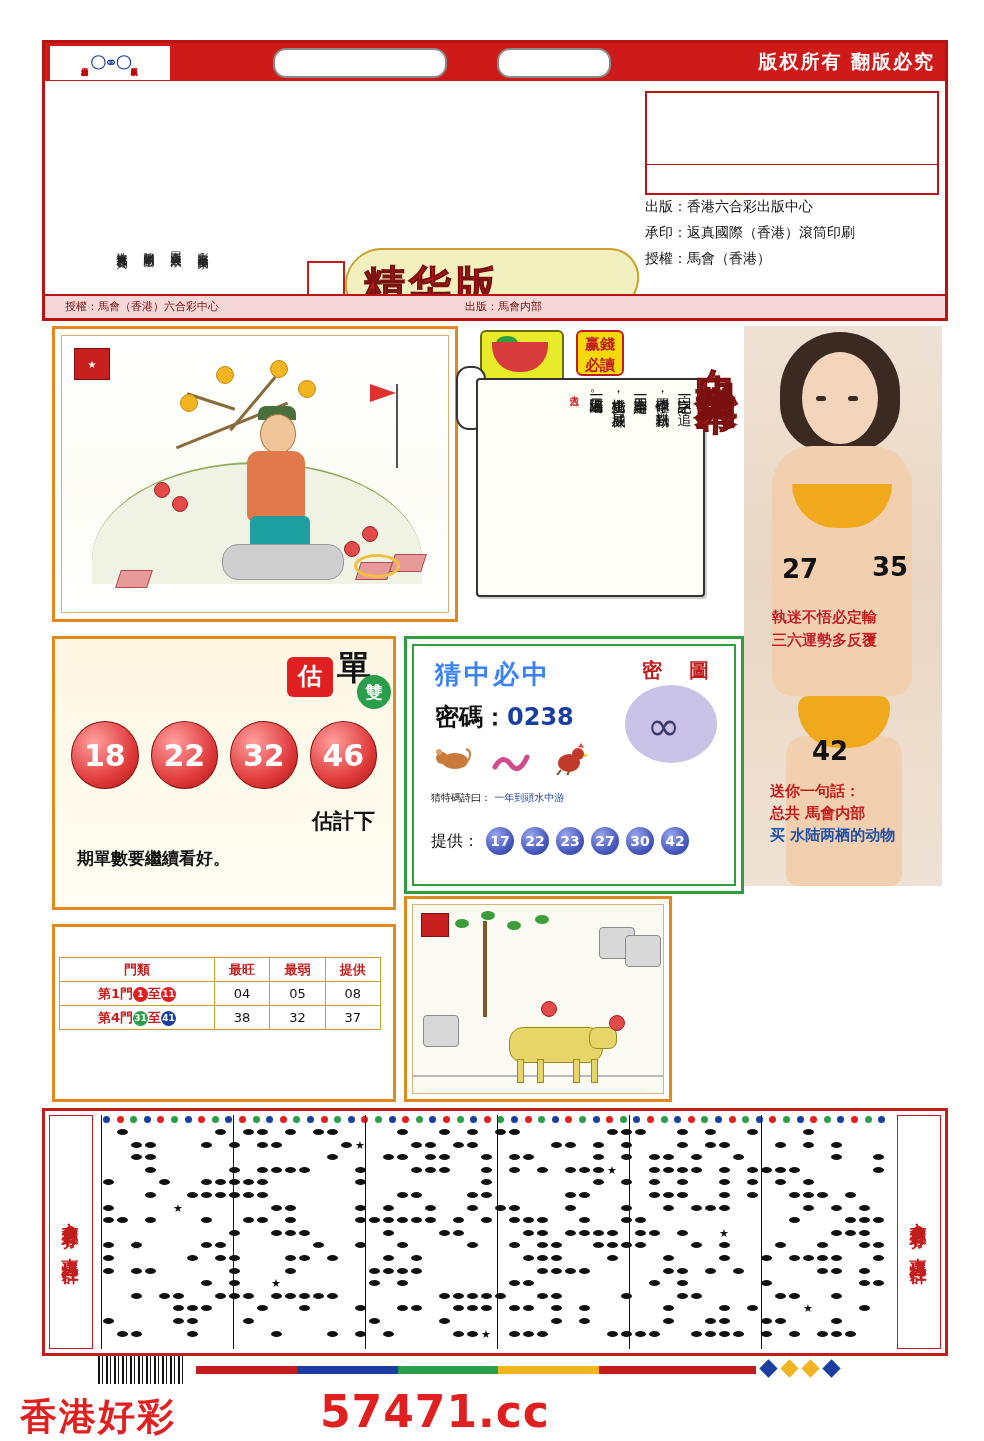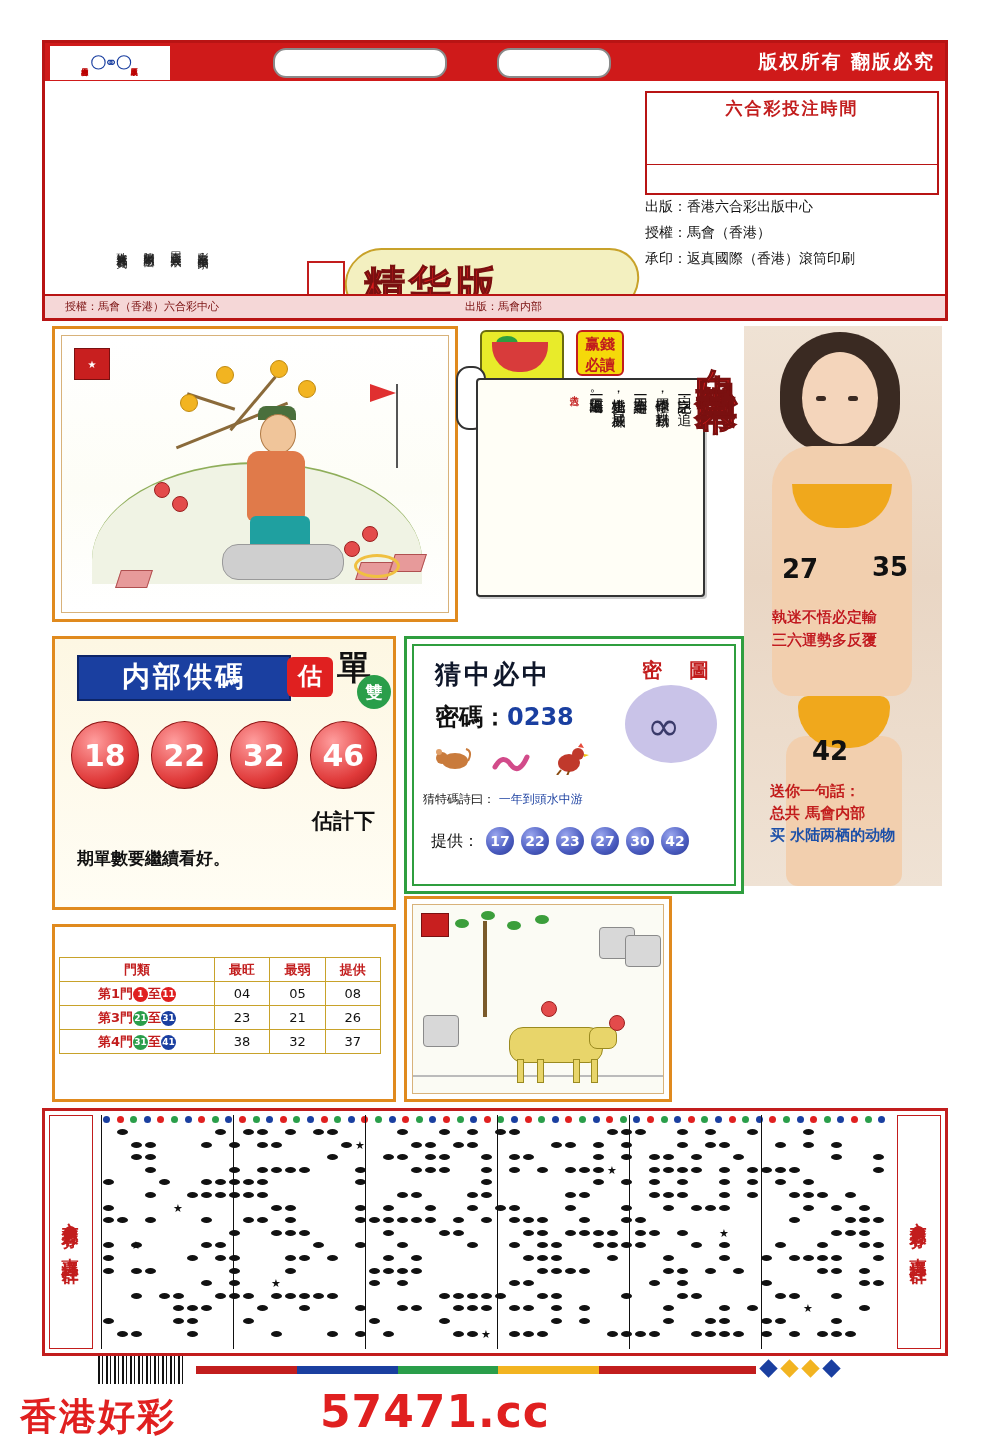--- a/index.html
+++ b/index.html
@@ -193,29 +193,29 @@
   }
   .gujixia{position:absolute;right:18px;top:168px;font-size:21px;font-weight:bold;color:#111;}
   .neibu-note{position:absolute;left:22px;top:208px;font-size:17px;font-weight:bold;color:#111;}
 
   
   .caizhong{
     position:absolute;left:404px;top:636px;width:334px;height:252px;
     border:3px solid #2f9e3f;background:#fff;
   }
   .caizhong .inner2{position:absolute;left:5px;top:5px;right:5px;bottom:5px;border:2px solid #2f9e3f;}
-  .cz-title{position:absolute;left:28px;top:18px;font-size:26px;font-weight:bold;color:#0f172a;letter-spacing:3px;}
+  .cz-title{position:absolute;left:28px;top:18px;font-size:26px;font-weight:bold;color:#3b82f6;letter-spacing:3px;}
   .cz-mi{position:absolute;right:22px;top:18px;font-size:20px;font-weight:bold;color:#c21d1d;letter-spacing:10px;}
   .cz-code{position:absolute;left:28px;top:62px;font-size:24px;font-weight:bold;color:#111;}
   .cz-code .val{color:#1a3fa0;}
   .cz-circle{position:absolute;right:24px;top:46px;width:92px;height:78px;border-radius:50%;background:#c9c3e8;}
   .cz-circle .inf{position:absolute;left:22px;top:18px;font-size:40px;color:#3a3a6a;}
   .zodiacs{position:absolute;left:26px;top:104px;display:flex;gap:18px;align-items:center;}
   .zod{width:40px;height:32px;}
-  .cz-shi{position:absolute;left:16px;top:152px;font-size:12px;color:#111;}
+  .cz-shi{position:absolute;left:24px;top:152px;font-size:10px;color:#111;}
   .cz-shi .blue{color:#1a3fa0;}
   .cz-provide{position:absolute;left:24px;top:188px;font-size:16px;color:#111;display:flex;align-items:center;gap:7px;}
   .mini-ball{width:28px;height:28px;border-radius:50%;color:#fff;font-size:14px;font-weight:bold;
     display:flex;align-items:center;justify-content:center;
     background:radial-gradient(circle at 35% 30%,#9aa6ee,#4a5bbf 60%,#2b3a92 100%);}
 
   
   .tenper{
     position:absolute;left:52px;top:924px;width:338px;height:172px;border:3px solid #e08a1e;background:#fff;
   }
@@ -294,27 +294,26 @@
 
     <div class="mast-vcols">
       <div class="vcol">珠光寶氣尊貴碼</div>
       <div class="vcol">賭根剁志頭不回</div>
       <div class="vcol">因貪至賤米炊</div>
       <div class="vcol">六彩賭鬼福萬家</div>
     </div>
     <div class="seal">誠真</div>
 
     <div class="betbox">
-      <div class="bt">六合彩投注時間</div>
       <div class="line"></div>
     </div>
     <div class="infolines">
       <div>出版：香港六合彩出版中心</div>
+      <div>承印：返真國際（香港）滾筒印刷</div>
       <div>授權：馬會（香港）</div>
-      <div>承印：返真國際（香港）滾筒印刷</div>
     </div>
 
     <div class="mast-bottombar">
       <span class="l">授權：馬會（香港）六合彩中心</span>
       <span class="r">出版：馬會内部</span>
     </div>
   </div>
 
   <div class="illus1">
     <div class="inner">
@@ -386,21 +385,20 @@
     <div>執迷不悟必定輸</div>
     <div>三六運勢多反覆</div>
   </div>
   <div class="photo-text">
     <div>送你一句話：</div>
     <div>总共 馬會内部</div>
     <div class="blue">买 水陆两栖的动物</div>
   </div>
 
   <div class="neibu">
-    <div class="neibu-title">内部供碼</div>
     <div class="gu-badge">估</div>
     <div class="dan-badge">單</div>
     <div class="shuang-badge">雙</div>
     <div class="ball-row">
       <div class="ball">18</div>
       <div class="ball">22</div>
       <div class="ball">32</div>
       <div class="ball">46</div>
     </div>
     <div class="gujixia">估計下</div>
@@ -454,26 +452,20 @@
           <th>最弱</th>
           <th>提供</th>
         </tr>
       </thead>
       <tbody id="tp-body">
           <tr>
             <td class="m">第1門<span class="cball cb-r">1</span>至<span class="cball cb-r">11</span></td>
             <td>04</td>
             <td>05</td>
             <td>08</td>
-          </tr>
-          <tr>
-            <td class="m">第3門<span class="cball cb-g">21</span>至<span class="cball cb-b">31</span></td>
-            <td>23</td>
-            <td>21</td>
-            <td>26</td>
           </tr>
           <tr>
             <td class="m">第4門<span class="cball cb-g">31</span>至<span class="cball cb-b">41</span></td>
             <td>38</td>
             <td>32</td>
             <td>37</td>
           </tr>
         </tbody>
     </table>
   </div>

